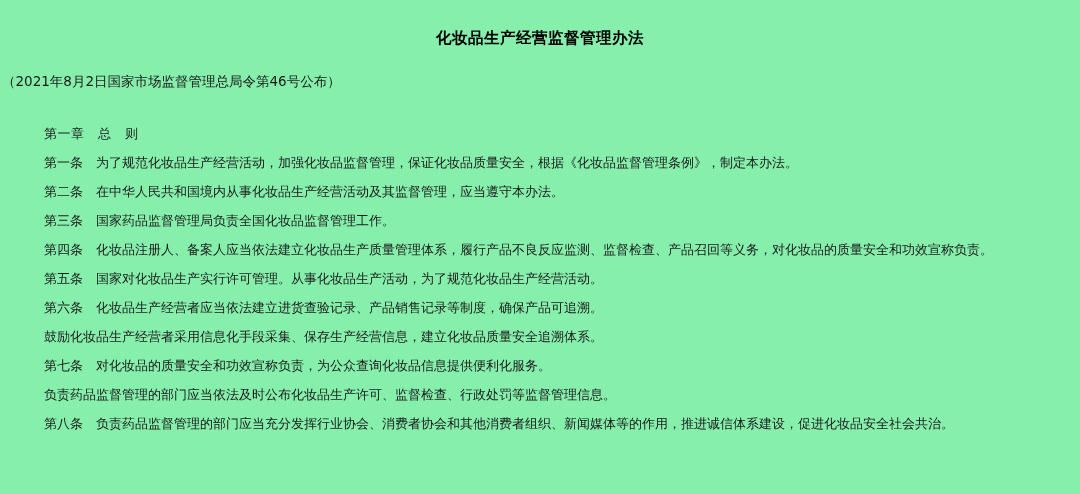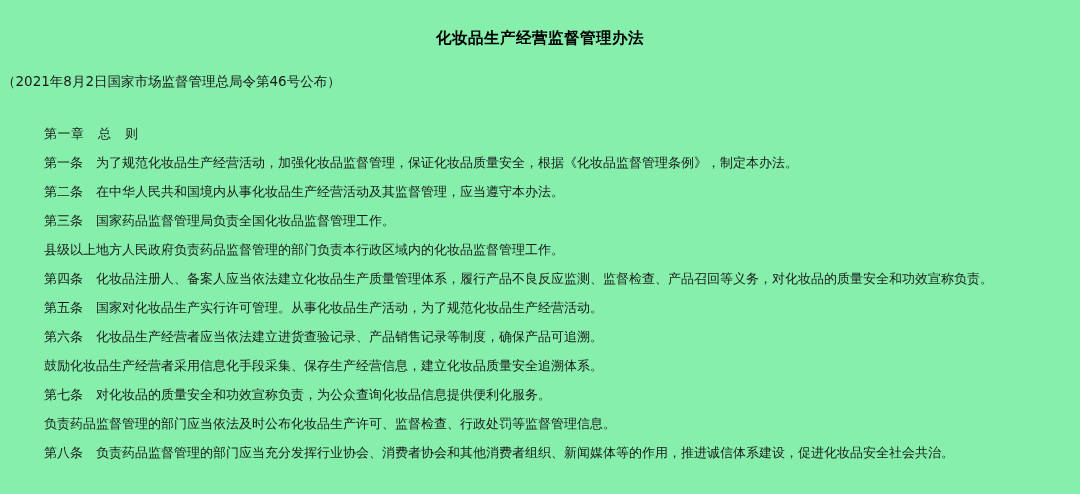--- a/index.html
+++ b/index.html
@@ -67,21 +67,20 @@
 
   <h1 class="doc-title">化妆品生产经营监督管理办法</h1>
 
   <div class="doc-subtitle">（2021年8月2日国家市场监督管理总局令第46号公布）</div>
 
   <div class="body-block">
     <p class="para indent chapter">第一章　总　则</p>
     <p class="para indent">第一条　为了规范化妆品生产经营活动，加强化妆品监督管理，保证化妆品质量安全，根据《化妆品监督管理条例》，制定本办法。</p>
     <p class="para indent">第二条　在中华人民共和国境内从事化妆品生产经营活动及其监督管理，应当遵守本办法。</p>
     <p class="para indent">第三条　国家药品监督管理局负责全国化妆品监督管理工作。</p>
-    <p class="para indent">县级以上地方人民政府负责药品监督管理的部门负责本行政区域内的化妆品监督管理工作。</p>
     <p class="para indent">第四条　化妆品注册人、备案人应当依法建立化妆品生产质量管理体系，履行产品不良反应监测、监督检查、产品召回等义务，对化妆品的质量安全和功效宣称负责。</p>
     <p class="para indent">第五条　国家对化妆品生产实行许可管理。从事化妆品生产活动，为了规范化妆品生产经营活动。</p>
     <p class="para indent">第六条　化妆品生产经营者应当依法建立进货查验记录、产品销售记录等制度，确保产品可追溯。</p>
     <p class="para indent">鼓励化妆品生产经营者采用信息化手段采集、保存生产经营信息，建立化妆品质量安全追溯体系。</p>
     <p class="para indent">第七条　对化妆品的质量安全和功效宣称负责，为公众查询化妆品信息提供便利化服务。</p>
     <p class="para indent">负责药品监督管理的部门应当依法及时公布化妆品生产许可、监督检查、行政处罚等监督管理信息。</p>
     <p class="para indent">第八条　负责药品监督管理的部门应当充分发挥行业协会、消费者协会和其他消费者组织、新闻媒体等的作用，推进诚信体系建设，促进化妆品安全社会共治。</p>
   </div>
 
 </div>

